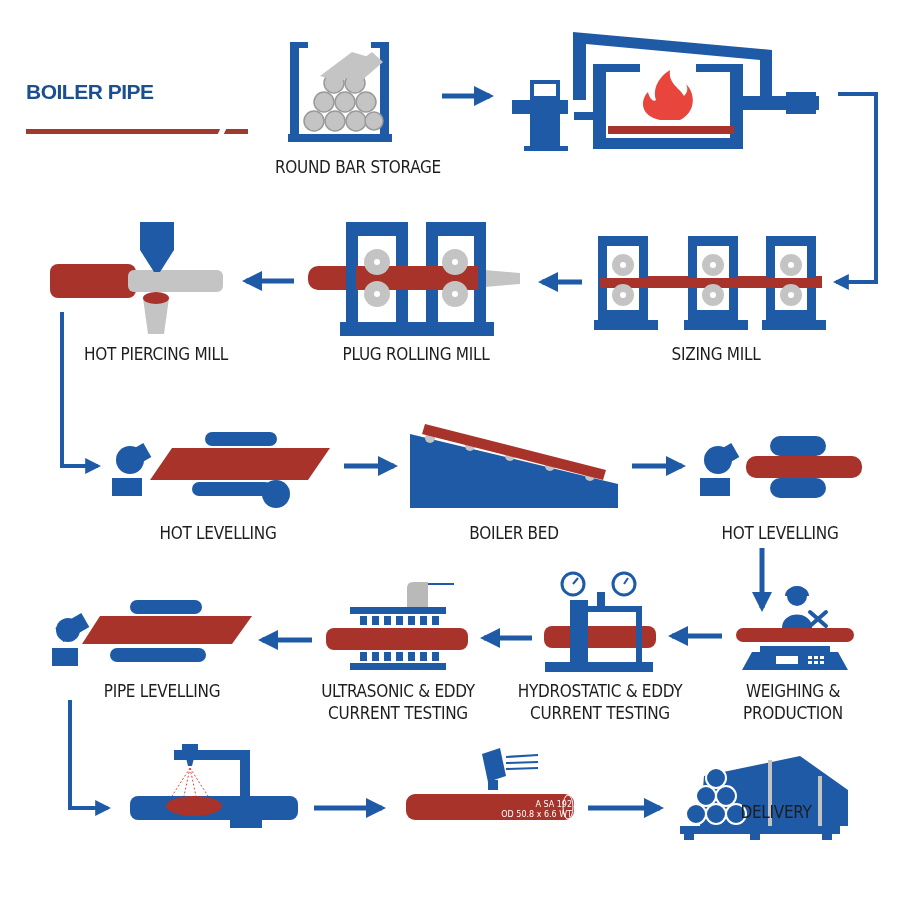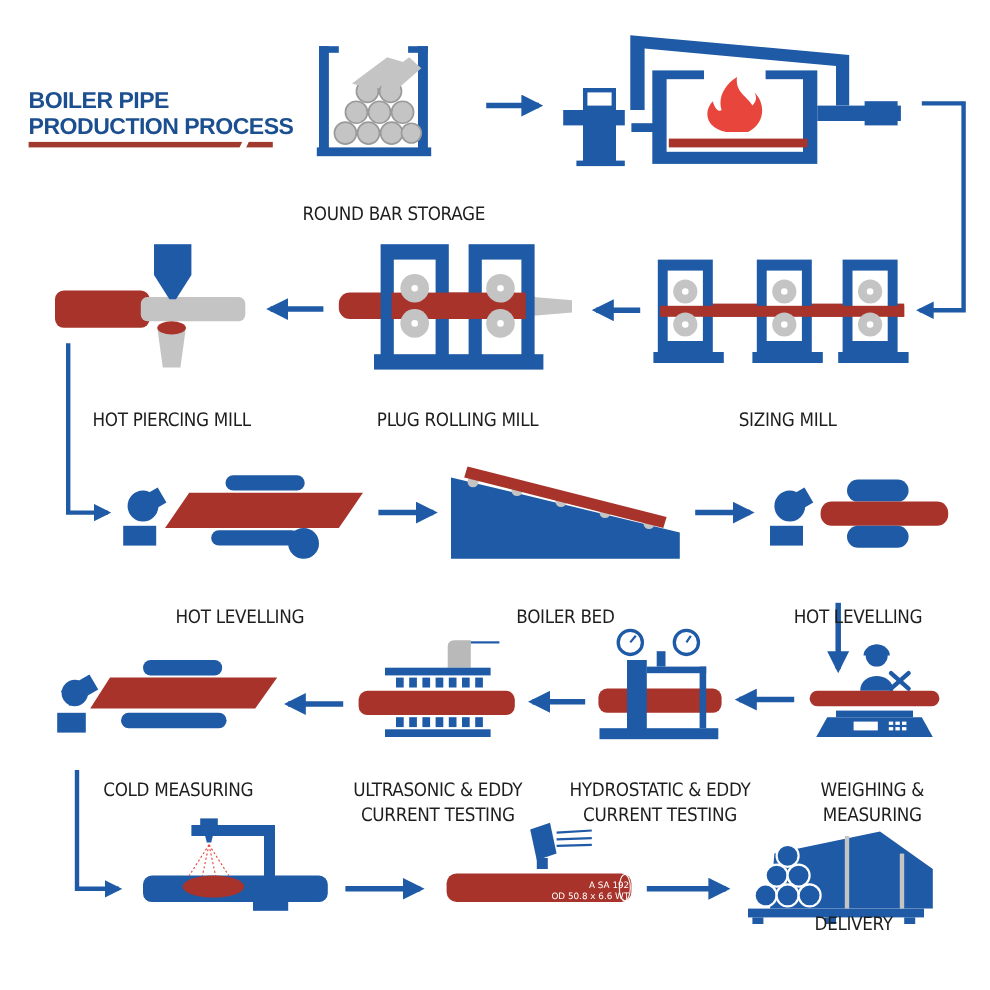--- a/index.html
+++ b/index.html
@@ -1,35 +1,34 @@
 <!DOCTYPE html>
 <html><head>
 <meta charset="utf-8">
 <style>
   html,body{margin:0;padding:0;background:#ffffff;}
   body{width:900px;height:900px;position:relative;overflow:hidden;font-family:"Liberation Sans","DejaVu Sans",sans-serif;}
   #stage{position:absolute;left:0;top:0;width:900px;height:900px;}
   .lbl{position:absolute;transform:translateX(-50%);text-align:center;white-space:nowrap;
        font-family:"DejaVu Sans Condensed","DejaVu Sans",sans-serif;font-stretch:condensed;
-       font-size:17px;line-height:22px;color:#1e1e1e;letter-spacing:-0.3px;margin-top:28px;}
+       font-size:17px;line-height:22px;color:#1e1e1e;letter-spacing:-0.3px;}
   .title{position:absolute;left:26px;top:80px;font-family:"Liberation Sans",sans-serif;font-weight:bold;
          color:#1b4f8f;font-size:21px;line-height:24px;letter-spacing:-0.5px;}
   .title-rule{position:absolute;left:26px;top:129px;width:222px;height:5px;background:#a13a2e;}
   .title-rule:after{content:"";position:absolute;left:193px;top:-1px;width:6px;height:7px;background:#fff;transform:skewX(-25deg);}
   .stamp{position:absolute;left:412px;top:800px;width:160px;text-align:right;color:#ffffff;
          font-family:"DejaVu Sans",sans-serif;font-size:8px;line-height:10px;}
 </style>
 </head>
 <body>
 
 <div id="stage">
 
   <div class="title">
     <div>BOILER PIPE</div>
-    <div>PRODUCTION PROCESS</div>
   </div>
   <div class="title-rule"></div>
 
   <svg width="900" height="900" viewBox="0 0 900 900" style="position:absolute;left:0;top:0">
     <defs>
       <marker id="ah" viewBox="0 0 10 10" refX="8" refY="5" markerWidth="4" markerHeight="4" orient="auto-start-reverse">
         <path d="M0,0 L10,5 L0,10 z" fill="#1f5aa6"></path>
       </marker>
     </defs>
 
@@ -319,31 +318,31 @@
   <div class="lbl" style="left:358px;top:156px">ROUND BAR STORAGE</div>
   <div class="lbl" style="left:716px;top:343px">SIZING MILL</div>
   <div class="lbl" style="left:416px;top:343px">PLUG ROLLING MILL</div>
   <div class="lbl" style="left:156px;top:343px">HOT PIERCING MILL</div>
   <div class="lbl" style="left:218px;top:522px">HOT LEVELLING</div>
   <div class="lbl" style="left:514px;top:522px">BOILER BED</div>
   <div class="lbl" style="left:780px;top:522px">HOT LEVELLING</div>
 
   <div class="lbl" style="left:793px;top:680px">
     <div>WEIGHING &amp;</div>
-    <div>MEASURING</div>
+    <div>PRODUCTION</div>
   </div>
   <div class="lbl" style="left:600px;top:680px">
     <div>HYDROSTATIC &amp; EDDY</div>
     <div>CURRENT TESTING</div>
   </div>
   <div class="lbl" style="left:398px;top:680px">
     <div>ULTRASONIC &amp; EDDY</div>
     <div>CURRENT TESTING</div>
   </div>
-  <div class="lbl" style="left:162px;top:680px">COLD MEASURING</div>
+  <div class="lbl" style="left:162px;top:680px">PIPE LEVELLING</div>
 
   <div class="lbl" style="left:776px;top:801px">DELIVERY</div>
 
   <div class="stamp">
     <div>A SA 192</div>
     <div>OD 50.8 x 6.6 WT</div>
   </div>
 </div>
 
 </body></html>

